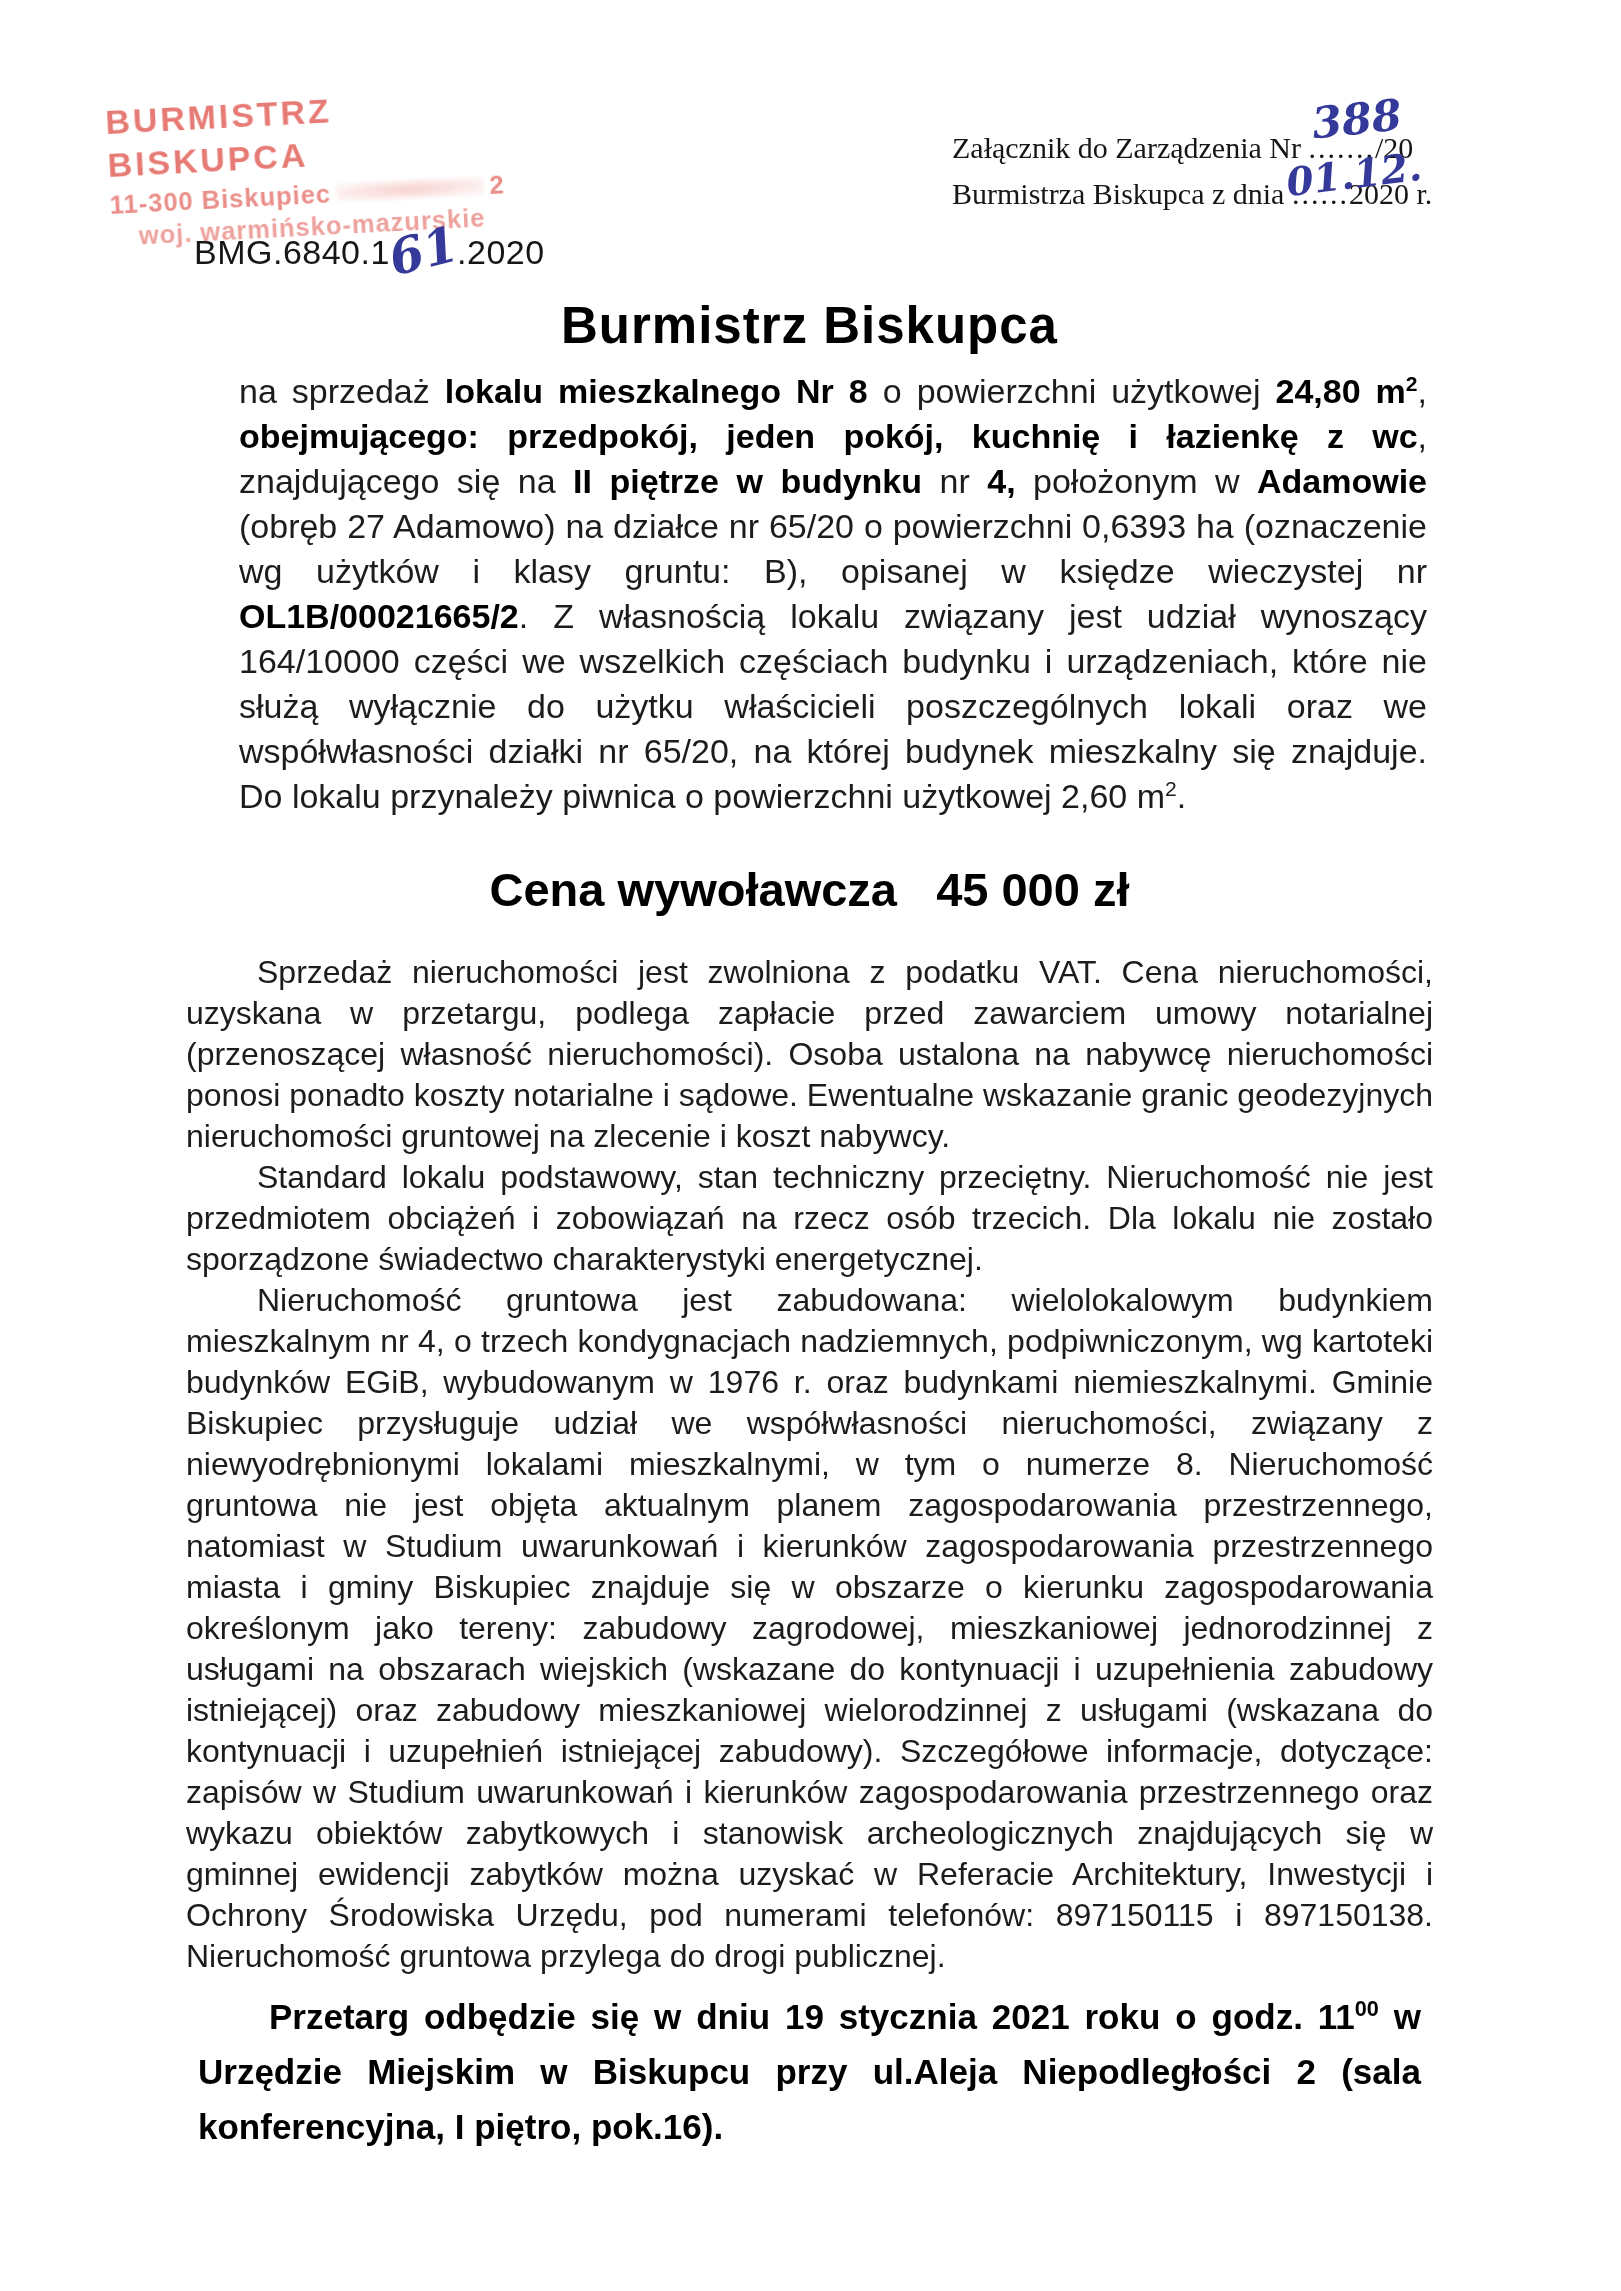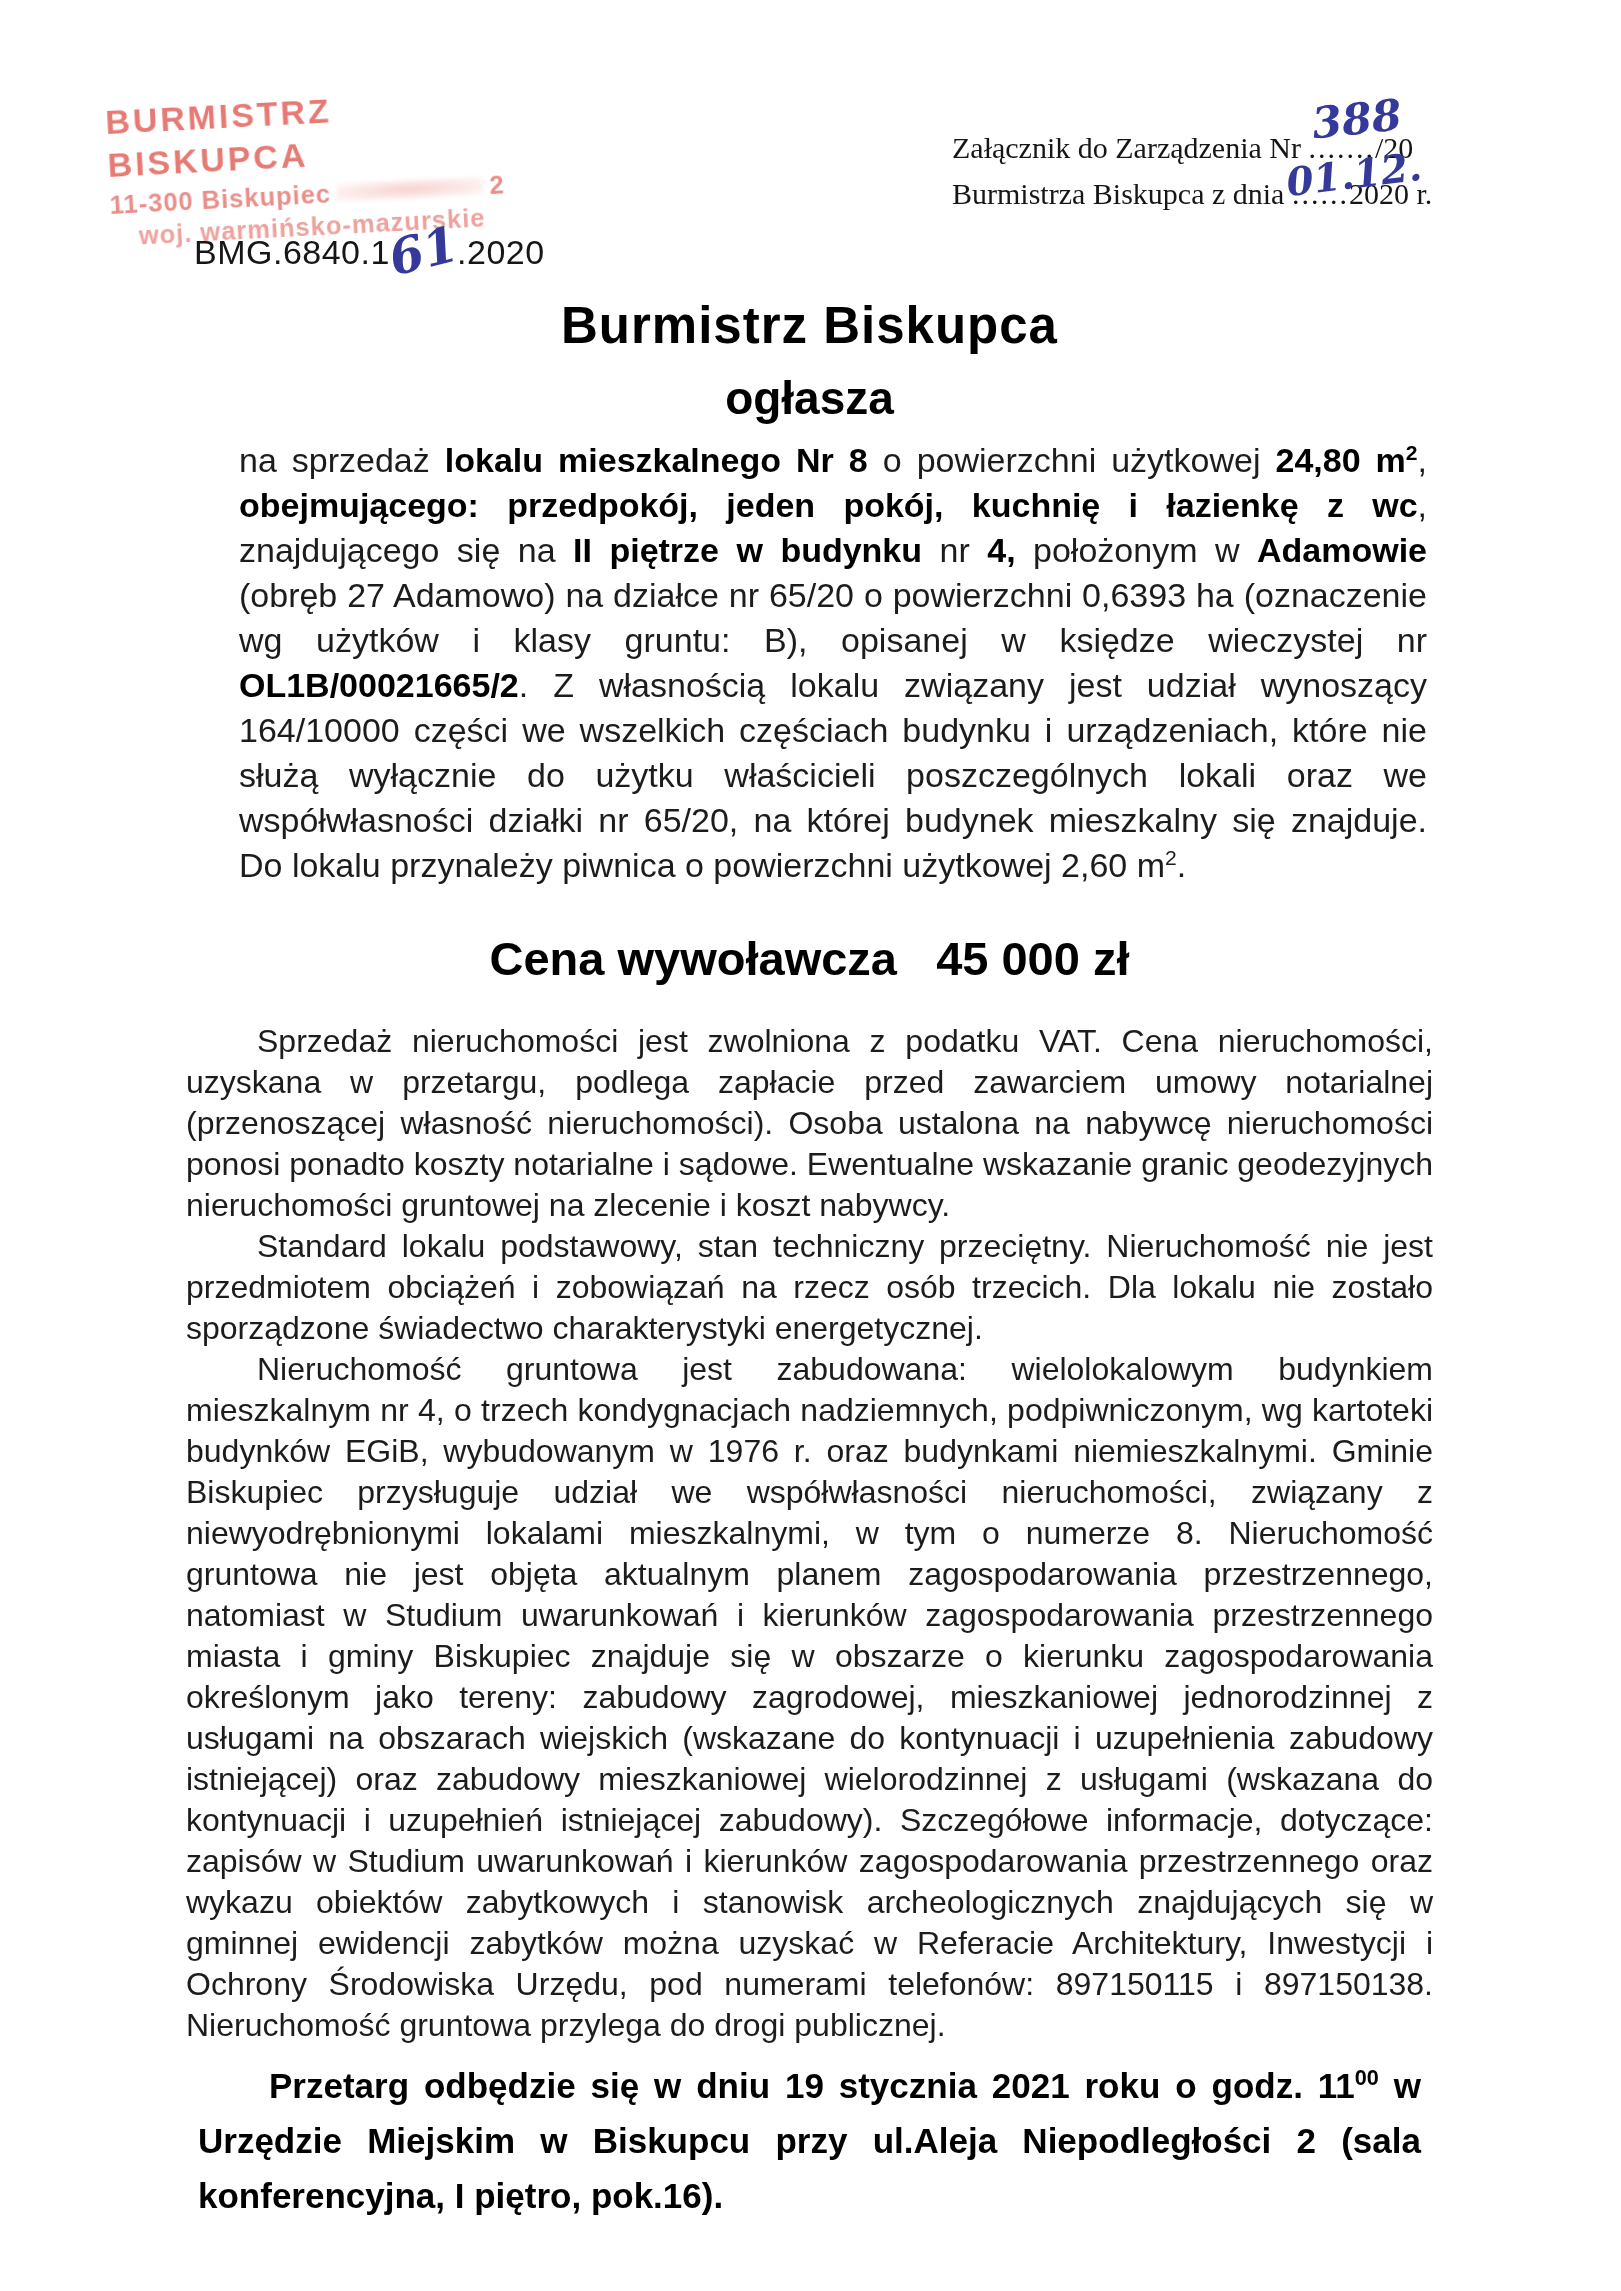--- a/index.html
+++ b/index.html
@@ -86,21 +86,20 @@
 
   <div class="annex">
     <div class="annex-line"><span>Załącznik do Zarządzenia Nr </span><span class="fill"><span class="dots">.......</span><span class="hand hand-388">388</span></span><span>/20</span></div>
     <div class="annex-line"><span>Burmistrza Biskupca z dnia </span><span class="fill"><span class="dots">......</span><span class="hand hand-0112">01.12.</span></span><span>2020 r.</span></div>
   </div>
 
   <div class="case-number"><span>BMG.6840.1</span><span class="hand hand-61">61</span><span>.2020</span></div>
 
   <div class="content">
     <h1 class="t1">Burmistrz Biskupca</h1>
-    <h2 class="t2">ogłasza</h2>
 
     <p class="p1"><span>na sprzedaż </span><span class="b u">lokalu mieszkalnego</span><span> </span><span class="b">Nr 8</span><span> o powierzchni użytkowej </span><span class="b">24,80 m</span><sup class="b">2</sup><span>, </span><span class="b">obejmującego: przedpokój, jeden pokój, kuchnię i łazienkę z wc</span><span>, znajdującego się na </span><span class="b">II piętrze w budynku</span><span> nr </span><span class="b">4,</span><span> położonym w </span><span class="b">Adamowie</span><span> (obręb 27 Adamowo) na działce nr 65/20 o powierzchni 0,6393 ha (oznaczenie wg użytków i klasy gruntu: B), opisanej w księdze wieczystej nr </span><span class="b">OL1B/00021665/2</span><span>. Z własnością lokalu związany jest udział wynoszący 164/10000 części we wszelkich częściach budynku i urządzeniach, które nie służą wyłącznie do użytku właścicieli poszczególnych lokali oraz we współwłasności działki nr 65/20, na której budynek mieszkalny się znajduje. Do lokalu przynależy piwnica o powierzchni użytkowej 2,60 m</span><sup>2</sup><span>.</span></p>
 
     <h2 class="price">Cena wywoławcza&nbsp;&nbsp;&nbsp;45 000 zł</h2>
 
     <p class="body indent">Sprzedaż nieruchomości jest zwolniona z podatku VAT. Cena nieruchomości, uzyskana w przetargu, podlega zapłacie przed zawarciem umowy notarialnej (przenoszącej własność nieruchomości). Osoba ustalona na nabywcę nieruchomości ponosi ponadto koszty notarialne i sądowe. Ewentualne wskazanie granic geodezyjnych nieruchomości gruntowej na zlecenie i koszt nabywcy.</p>
     <p class="body indent">Standard lokalu podstawowy, stan techniczny przeciętny. Nieruchomość nie jest przedmiotem obciążeń i zobowiązań na rzecz osób trzecich. Dla lokalu nie zostało sporządzone świadectwo charakterystyki energetycznej.</p>
     <p class="body indent">Nieruchomość gruntowa jest zabudowana: wielolokalowym budynkiem mieszkalnym nr 4, o trzech kondygnacjach nadziemnych, podpiwniczonym, wg kartoteki budynków EGiB, wybudowanym w 1976 r. oraz budynkami niemieszkalnymi. Gminie Biskupiec przysługuje udział we współwłasności nieruchomości, związany z niewyodrębnionymi lokalami mieszkalnymi, w tym o numerze 8. Nieruchomość gruntowa nie jest objęta aktualnym planem zagospodarowania przestrzennego, natomiast w Studium uwarunkowań i kierunków zagospodarowania przestrzennego miasta i gminy Biskupiec znajduje się w obszarze o kierunku zagospodarowania określonym jako tereny: zabudowy zagrodowej, mieszkaniowej jednorodzinnej z usługami na obszarach wiejskich (wskazane do kontynuacji i uzupełnienia zabudowy istniejącej) oraz zabudowy mieszkaniowej wielorodzinnej z usługami (wskazana do kontynuacji i uzupełnień istniejącej zabudowy). Szczegółowe informacje, dotyczące: zapisów w Studium uwarunkowań i kierunków zagospodarowania przestrzennego oraz wykazu obiektów zabytkowych i stanowisk archeologicznych znajdujących się w gminnej ewidencji zabytków można uzyskać w Referacie Architektury, Inwestycji i Ochrony Środowiska Urzędu, pod numerami telefonów: 897150115 i 897150138. Nieruchomość gruntowa przylega do drogi publicznej.</p>
     <p class="p5 indent"><span class="b">Przetarg odbędzie się w dniu 19 stycznia 2021 roku o godz. 11</span><sup class="b">00</sup><span class="b"> w Urzędzie Miejskim w Biskupcu przy ul.Aleja Niepodległości 2 (sala konferencyjna, I piętro, pok.16).</span></p>
 

